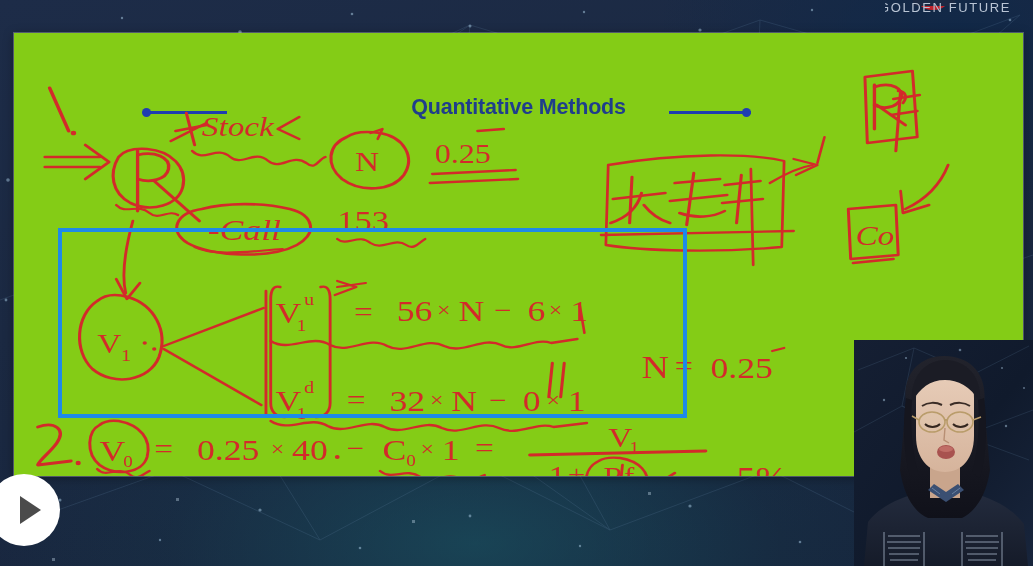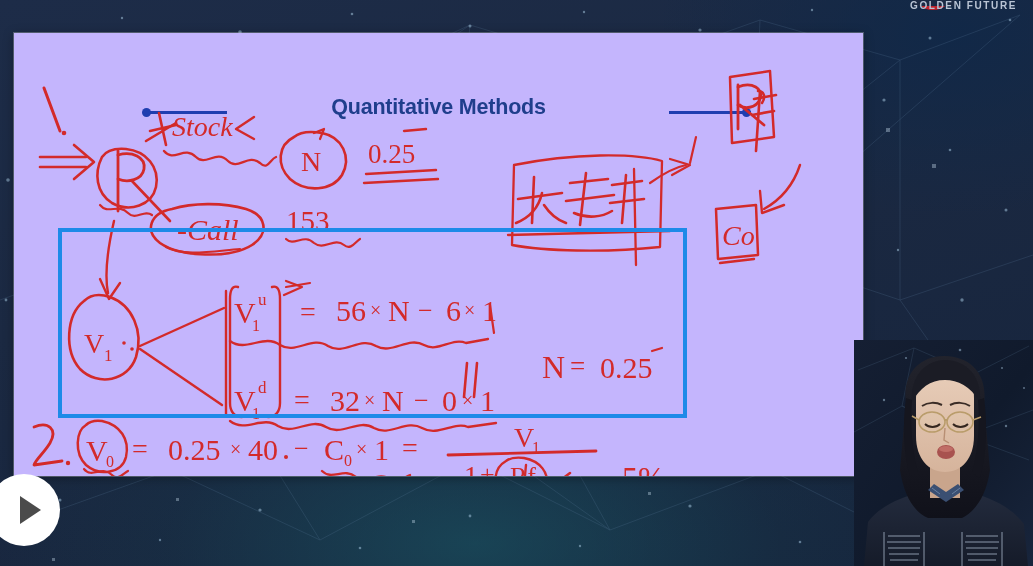--- a/index.html
+++ b/index.html
@@ -17,22 +17,22 @@
     background:
       radial-gradient(ellipse 680px 320px at 46% 96%, rgba(26,92,104,0.55) 0%, rgba(22,70,84,0.18) 45%, rgba(0,0,0,0) 72%),
       radial-gradient(ellipse 420px 260px at 92% 6%, rgba(16,40,72,0.9) 0%, rgba(0,0,0,0) 70%),
       linear-gradient(165deg, #1d2c48 0%, #1b2942 40%, #16243c 100%);
   }
   #bg svg { position:absolute; inset:0; width:100%; height:100%; }
 
   
   #slide {
     position:absolute;
-    left:14px; top:33px; width:849px; height:443px;
-    background:#c4b5fd;
+    left:14px; top:33px; width:1009px; height:443px;
+    background:#84cc16;
     box-shadow:0 0 0 1px rgba(255,255,255,0.25), 0 2px 10px rgba(0,0,0,0.35);
   }
   #slide-canvas { position:absolute; inset:0; width:100%; height:100%; }
 
   
   #slide-title {
     position:absolute; left:0; top:62px; width:100%;
     text-align:center;
     font-size:21.5px; font-weight:bold;
     color:#1f3e8c;
@@ -63,22 +63,22 @@
     overflow:hidden;
   }
   #webcam svg { width:100%; height:100%; display:block; }
 
   
   #logo {
     position:absolute; right:6px; top:-14px;
     width:142px; height:30px; overflow:hidden;
   }
   #logo-text {
-    position:absolute; right:10px; top:14px;
-    font-size:10px; font-weight:bold; letter-spacing:1.6px;
+    position:absolute; right:16px; top:14px;
+    font-size:13px; font-weight:normal; letter-spacing:1.6px;
     color:#b9c4d4;
     white-space:nowrap;
   }
   #logo-mark {
     position:absolute; left:28px; top:-16px;
     width:40px; height:40px; border-radius:50%;
     border:7px solid #c0232c;
     background:transparent;
   }
   #logo-mark-cut {

